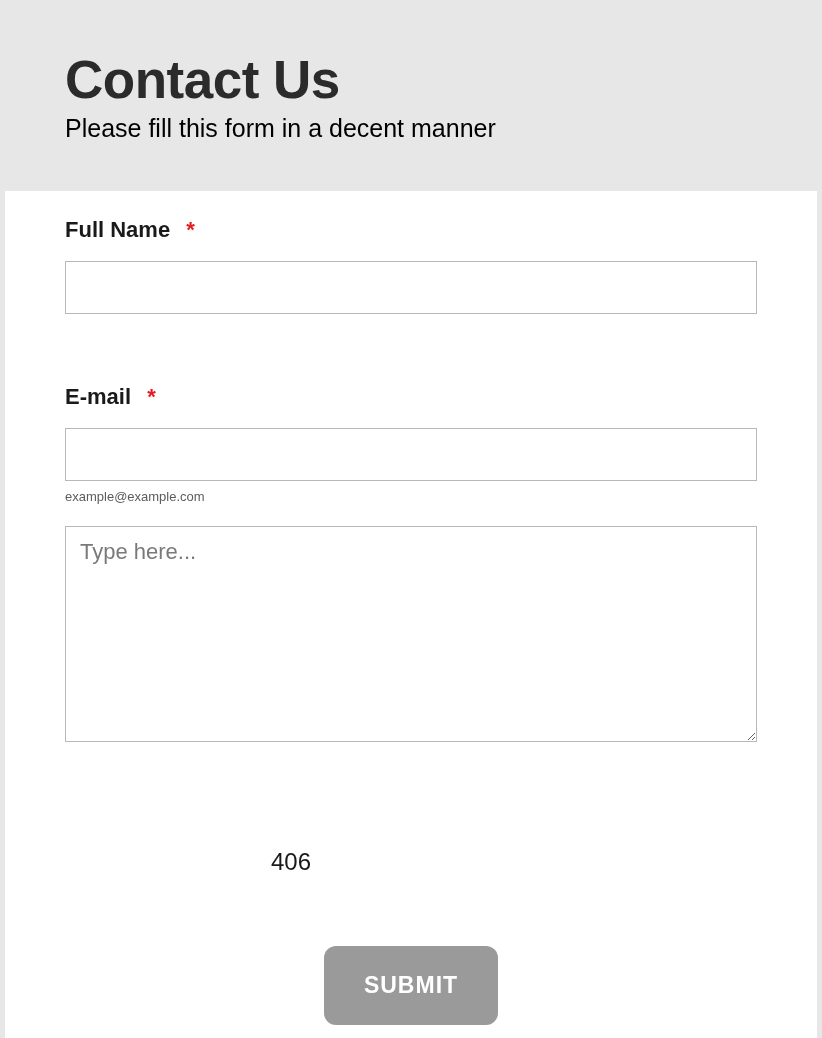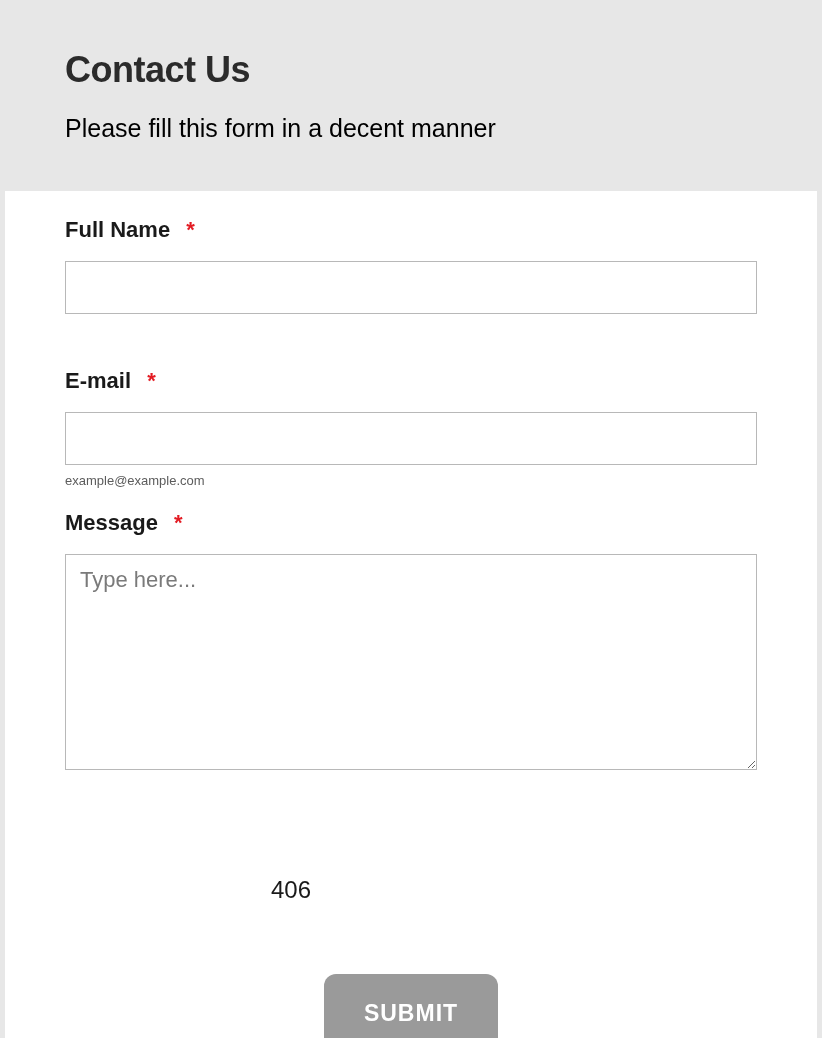--- a/index.html
+++ b/index.html
@@ -16,36 +16,36 @@
     .page-wrapper {
       border: 5px solid #e7e7e7;
       min-height: 1038px;
       background: #ffffff;
     }
     .header {
       background: #e7e7e7;
       padding: 44px 60px 48px 60px;
     }
     .header-title {
-      font-size: 36px;
+      font-size: 53px;
       font-weight: 700;
       color: #2b2b2b;
       letter-spacing: -0.5px;
-      margin-bottom: 23px;
+      margin-bottom: 4px;
     }
     .header-subtitle {
       font-size: 25px;
       color: #000000;
       font-weight: 400;
     }
     .form-body {
       padding: 26px 60px 40px 60px;
     }
     .form-group {
-      margin-bottom: 54px;
+      margin-bottom: 70px;
     }
     .form-group.tighter {
       margin-bottom: 22px;
     }
     .form-label {
       font-size: 22px;
       font-weight: 700;
       color: #1a1a1a;
       display: block;
       margin-bottom: 18px;
@@ -133,24 +133,20 @@
     <div class="form-group tighter">
       <label class="form-label">
         <span>E-mail</span>
         <span class="required-asterisk">*</span>
       </label>
       <input type="text" class="text-input" value="" style="">
       <div class="hint-text">example@example.com</div>
     </div>
 
     <div class="form-group">
-      <label class="form-label">
-        <span>Message</span>
-        <span class="required-asterisk">*</span>
-      </label>
       <textarea class="textarea-input" placeholder="Type here..." style=""></textarea>
     </div>
 
     <div class="captcha-area">
       <span class="captcha-text">406</span>
     </div>
 
     <div class="submit-wrapper">
       <button class="submit-button">SUBMIT</button>
     </div>

